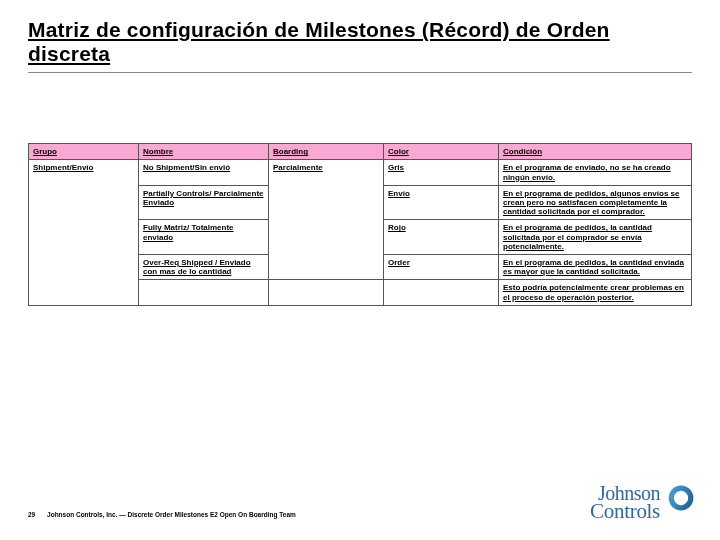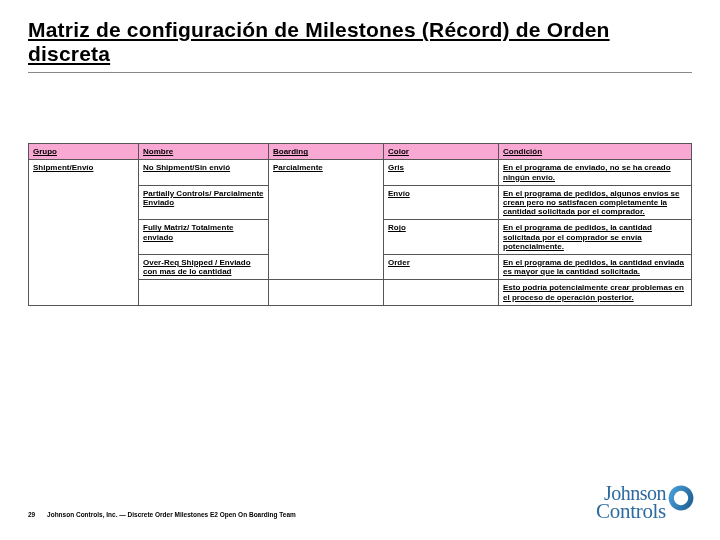--- a/index.html
+++ b/index.html
@@ -90,20 +90,21 @@
     color: #2c6aa0;
     font-size: 21px;
     letter-spacing: -0.3px;
     line-height: 1;
     margin-top: -2px;
   }
   .logo-wrap {
     display: flex;
     align-items: flex-start;
     justify-content: flex-end;
+    gap: 6px;
   }
   .logo-ring {
     width: 30px;
     height: 30px;
     flex: 0 0 30px;
   }
 </style>
 </head>
 <body>
 

